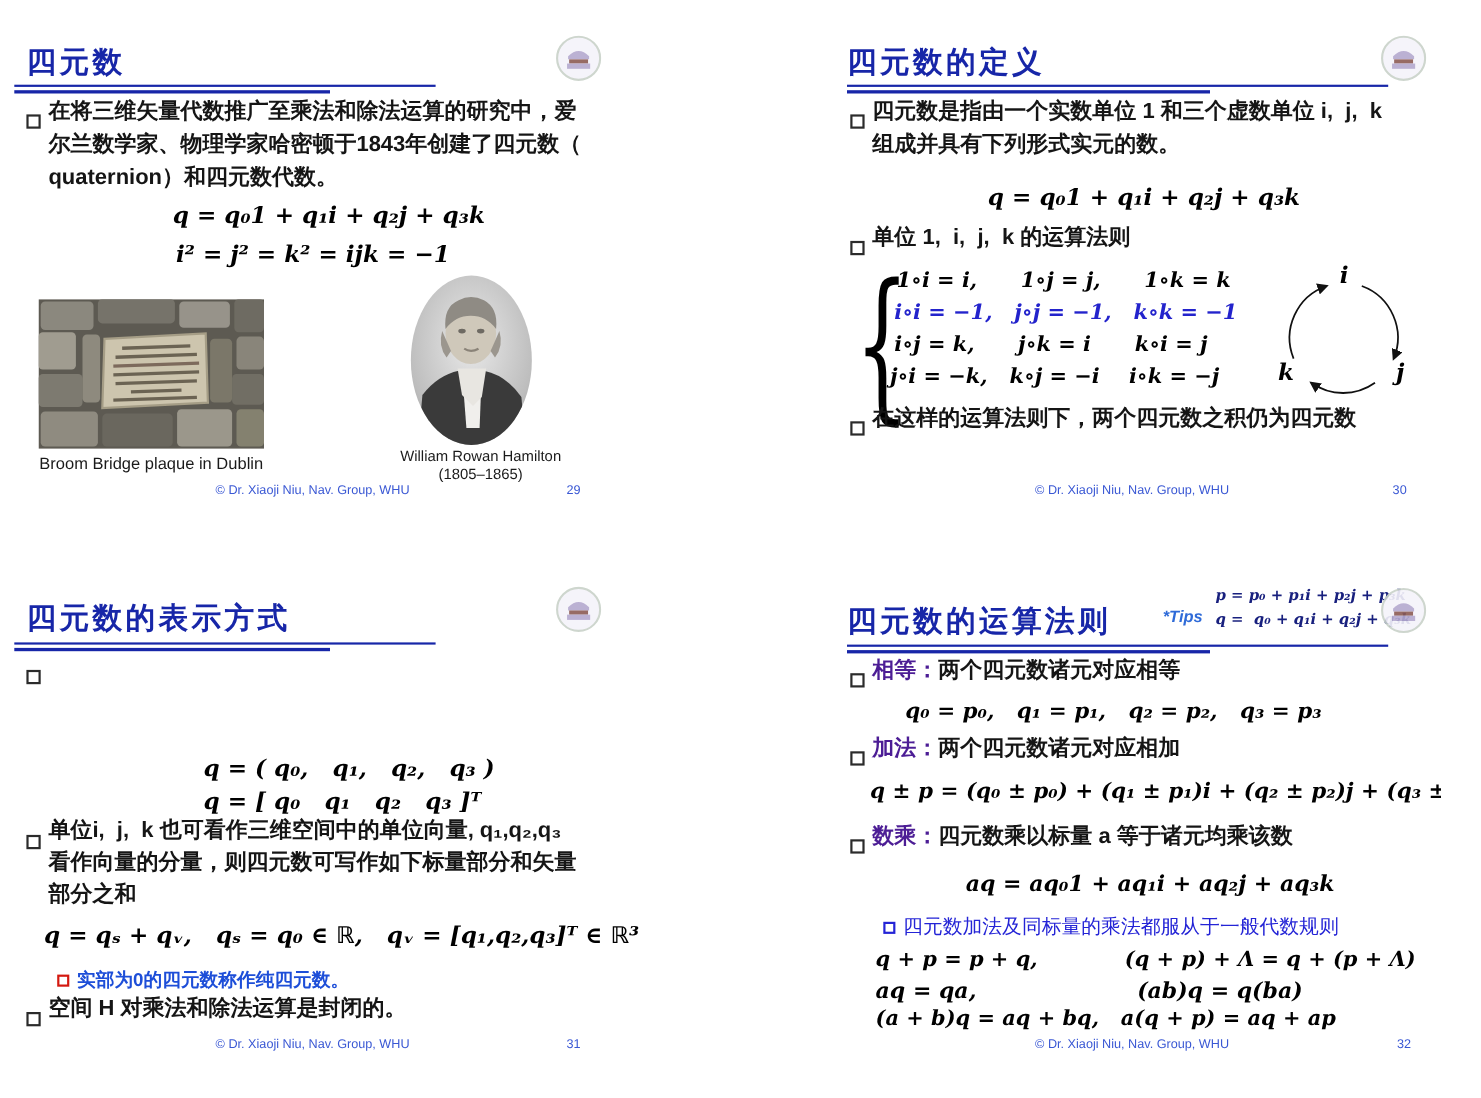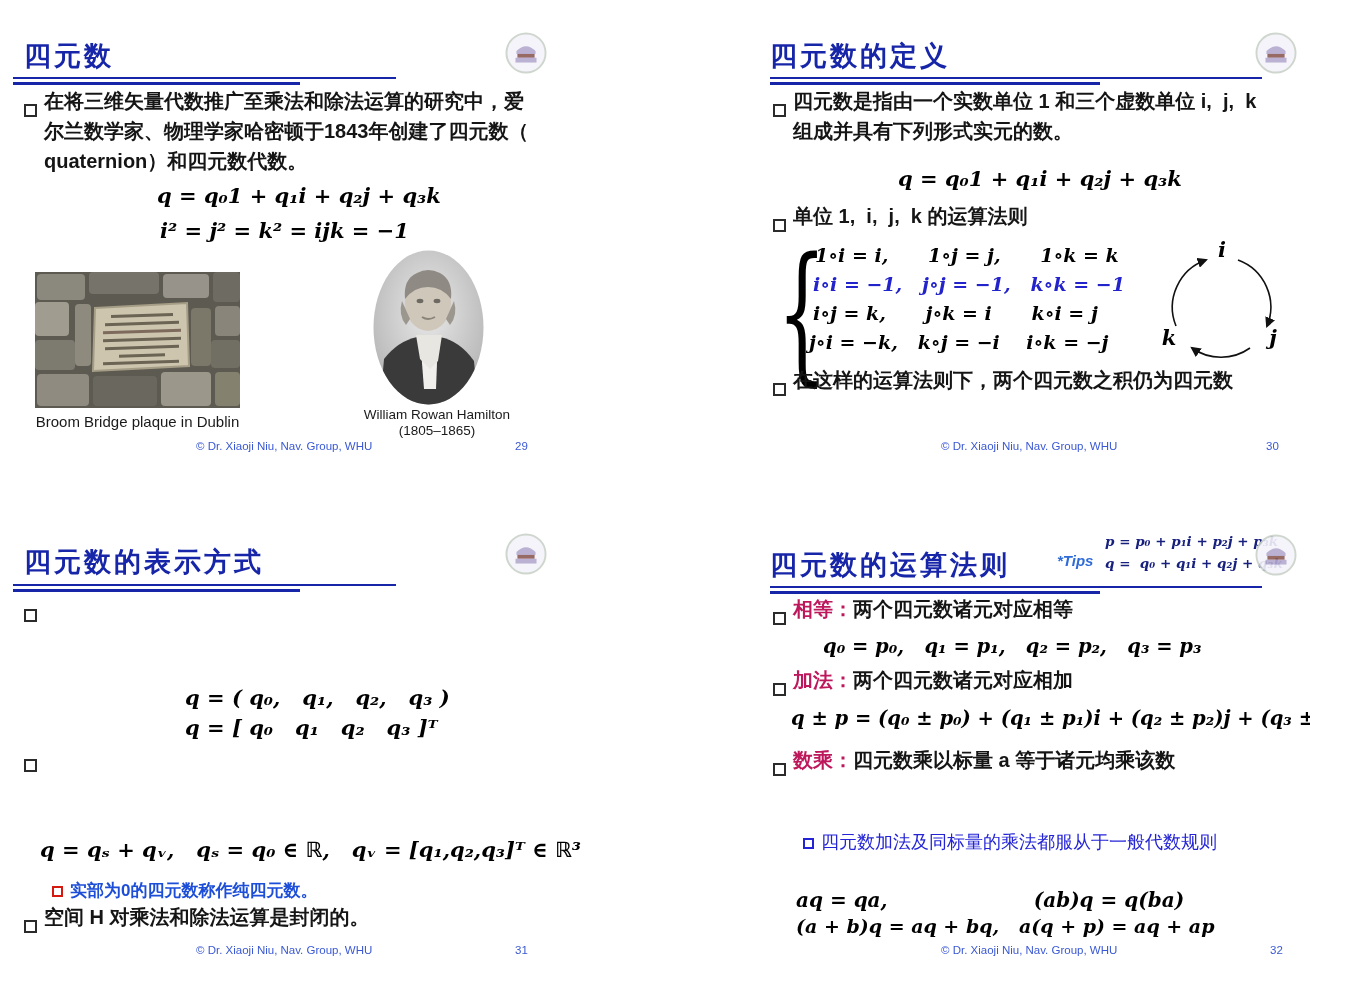--- a/index.html
+++ b/index.html
@@ -19,21 +19,21 @@
   .bmark.red{border-color:#d41910;}
   .bmark.blue{border-color:#2424d6;}
 
   .math{font-family:"DejaVu Serif","DejaVu Sans",serif;font-style:italic;white-space:pre;}
   .eq{position:absolute;font-weight:700;font-size:20px;color:#000;}
   .sysrow{position:absolute;font-weight:700;font-size:19px;color:#000;}
   .blue-row{color:#2323cc;}
   .brace{position:absolute;font-family:"DejaVu Serif",serif;font-size:92px;font-weight:400;
          color:#000;transform:scale(.85,1.62);transform-origin:top left;line-height:92px;}
 
-  .red-label{color:#be185d;}
+  .red-label{color:#4c1d95;}
   .sub-red{position:absolute;margin:0;color:#1d4ed8;font-weight:700;font-size:17px;white-space:pre;}
   .sub-blue{position:absolute;margin:0;color:#2424d6;font-weight:400;font-size:18px;white-space:pre;}
 
   .caption{position:absolute;margin:0;color:#1a1a1a;text-align:center;}
   .footer-text{position:absolute;color:#3a58d4;font-size:11.5px;white-space:nowrap;}
   .page-num{position:absolute;color:#3a58d4;font-size:11.5px;}
 
   .tips-label{position:absolute;color:#2f6bd8;font-weight:700;font-style:italic;font-size:15px;}
   .tips-eq{position:absolute;font-weight:700;font-size:13.5px;color:#18207e;}
   svg{display:block;}
@@ -193,20 +193,23 @@
         <rect x="11" y="27" width="22" height="5" fill="#b4a9cf"></rect>
       </svg>
     </span>
 
     <span class="bmark" style="left:24px;top:110px;"></span>
 
     <div class="eq math" style="left:185px;top:186px;font-size:21px;">q = ( q₀,   q₁,   q₂,   q₃ )</div>
     <div class="eq math" style="left:185px;top:216px;font-size:21px;">q = [ q₀   q₁   q₂   q₃ ]ᵀ</div>
 
     <span class="bmark" style="left:24px;top:260px;"></span>
+    <p class="bullet" style="left:44px;top:242px;width:625px;line-height:29px;">单位i,  j,  k 也可看作三维空间中的单位向量, q₁,q₂,q₃
+看作向量的分量，则四元数可写作如下标量部分和矢量
+部分之和</p>
 
     <div class="eq math" style="left:40px;top:338px;font-size:21px;">q = qₛ + qᵥ,   qₛ = q₀ ∈ ℝ,   qᵥ = [q₁,q₂,q₃]ᵀ ∈ ℝ³</div>
 
     <span class="bmark sm red" style="left:52px;top:387px;"></span>
     <p class="sub-red" style="left:70px;top:380px;">实部为0的四元数称作纯四元数。</p>
 
     <span class="bmark" style="left:24px;top:421px;"></span>
     <p class="bullet" style="left:44px;top:403px;width:625px;">空间 H 对乘法和除法运算是封闭的。</p>
 
     <span class="footer-text" style="left:196px;top:445px;">© Dr. Xiaoji Niu, Nav. Group, WHU</span>
@@ -233,24 +236,26 @@
     <span class="bmark" style="left:100px;top:113px;"></span>
     <p class="bullet" style="left:120px;top:95px;width:540px;"><span class="red-label">相等：</span><span>两个四元数诸元对应相等</span></p>
     <div class="eq math" style="left:150px;top:136px;font-size:19.5px;">q₀ = p₀,   q₁ = p₁,   q₂ = p₂,   q₃ = p₃</div>
 
     <span class="bmark" style="left:100px;top:184px;"></span>
     <p class="bullet" style="left:120px;top:166px;width:540px;"><span class="red-label">加法：</span><span>两个四元数诸元对应相加</span></p>
     <div class="eq math" style="left:118px;top:208px;font-size:19.5px;">q ± p = (q₀ ± p₀) + (q₁ ± p₁)i + (q₂ ± p₂)j + (q₃ ± p₃)k</div>
 
     <span class="bmark" style="left:100px;top:264px;"></span>
     <p class="bullet" style="left:120px;top:246px;width:540px;"><span class="red-label">数乘：</span><span>四元数乘以标量 a 等于诸元均乘该数</span></p>
+    <div class="eq math" style="left:205px;top:292px;font-size:20px;">aq = aq₀1 + aq₁i + aq₂j + aq₃k</div>
 
     <span class="bmark sm blue" style="left:130px;top:339px;"></span>
     <p class="sub-blue" style="left:148px;top:331px;">四元数加法及同标量的乘法都服从于一般代数规则</p>
 
+    <div class="eq math" style="left:123px;top:362px;font-size:19px;">q + p = p + q,            (q + p) + Λ = q + (p + Λ)</div>
     <div class="eq math" style="left:123px;top:389px;font-size:20px;">aq = qa,                     (ab)q = q(ba)</div>
     <div class="eq math" style="left:123px;top:416px;font-size:19px;">(a + b)q = aq + bq,   a(q + p) = aq + ap</div>
 
     <span class="footer-text" style="left:268px;top:445px;">© Dr. Xiaoji Niu, Nav. Group, WHU</span>
     <span class="page-num" style="left:597px;top:445px;">32</span>
   </section>
 
 </div>
 
 </body></html>

